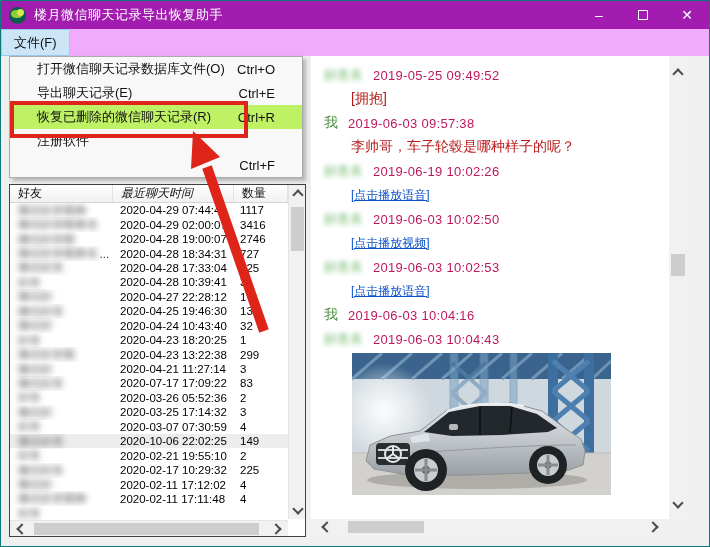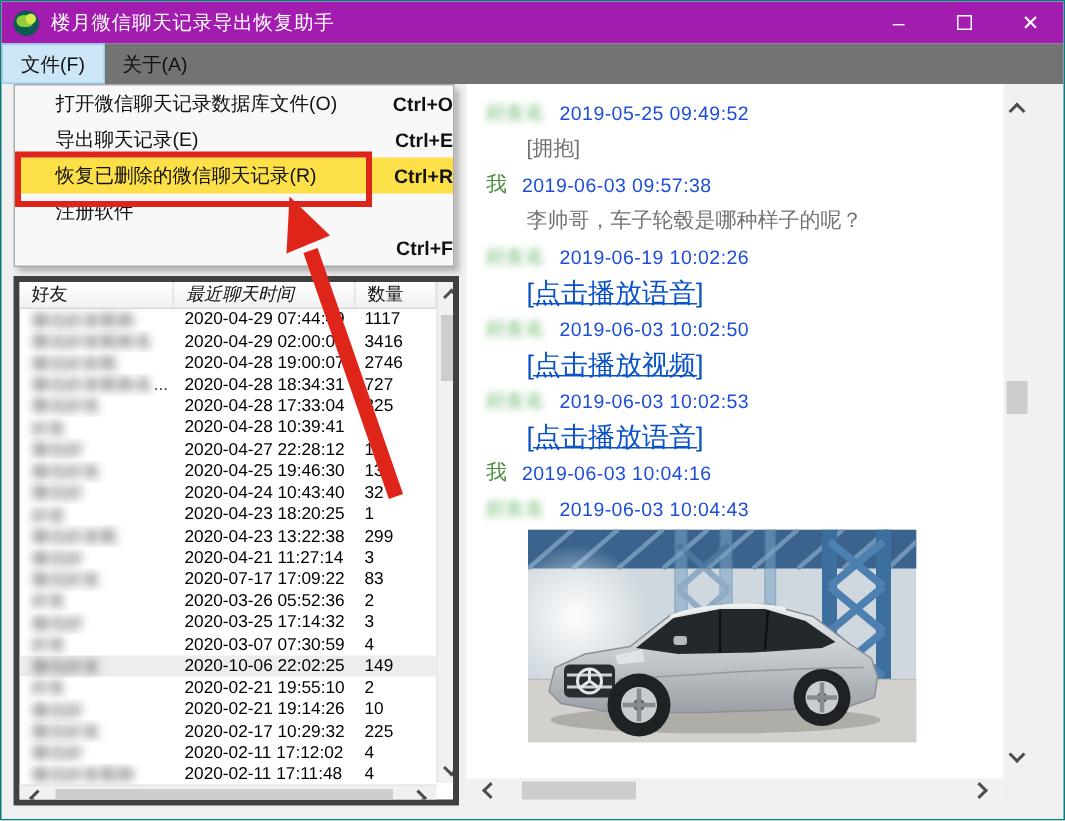--- a/index.html
+++ b/index.html
@@ -18,42 +18,42 @@
                 background:#8fce3a; border-radius:50% 60% 40% 50%; }
   .app-icon b { position:absolute; right:2px; top:2px; width:7px; height:7px;
                 background:#d8e84a; border-radius:50%; }
   .title-text { font-size:13px; letter-spacing:.5px; }
   .win-controls { margin-left:auto; display:flex; height:100%; }
   .win-btn { width:44px; height:100%; display:flex; align-items:center; justify-content:center;
              font-size:14px; color:#fff; cursor:default; }
   .win-btn.max span { display:block; width:10px; height:10px; border:1px solid #fff; }
 
   
-  .menubar { position:absolute; left:0; top:28px; width:100%; height:27px; background:#737373;
+  .menubar { position:absolute; left:0; top:28px; width:100%; height:27px; background:#f0abfc;
              display:flex; align-items:stretch; font-size:13px; }
   .menubar-item { padding:0 12px; display:flex; align-items:center; color:#111; }
   .menubar-item.open { background:#cde6f7; border:1px solid #9ccbec; }
 
   
   .dropdown { position:absolute; left:8px; top:55px; width:294px; background:#f8f8f8;
               border:1px solid #ababab; box-shadow:3px 3px 4px rgba(0,0,0,.25); z-index:30; }
   .menu-item { height:24px; display:flex; align-items:center; font-size:13px; color:#111; }
   .menu-item .mi-label { padding-left:27px; }
-  .menu-item .mi-shortcut { margin-left:auto; padding-right:0;font-weight:bold; }
-  .menu-item.hl { background:#fde047; }
+  .menu-item .mi-shortcut { margin-left:auto; padding-right:27px; }
+  .menu-item.hl { background:#bef264; }
 
   
   .anno-box { position:absolute; left:9px; top:100px; width:238px; height:37px;
               border:4px solid #df241a; z-index:40; pointer-events:none; }
   .anno-arrow { position:absolute; left:0; top:0; width:710px; height:547px; z-index:50;
                 pointer-events:none; }
 
   
   .friends-table { position:absolute; left:8px; top:183px; width:297px; height:353px;
-                   background:#fff; border:4px solid #404040; overflow:hidden; }
+                   background:#fff; border:1px solid #404040; overflow:hidden; }
   .ft-header { position:absolute; left:0; top:0; width:278px; height:18px; display:flex;
                background:linear-gradient(#ffffff,#f1f1f1); border-bottom:1px solid #d5d5d5;
                font-size:12px; color:#111; }
   .ft-hcell { display:flex; align-items:center; padding-left:8px; border-right:1px solid #e2e2e2; }
   .ft-hcell.c1 { width:103px; } .ft-hcell.c2 { width:121px;font-style:italic; } .ft-hcell.c3 { width:54px; }
   .ft-body { position:absolute; left:0; top:18px; width:278px; height:318px; overflow:hidden; }
   .ft-row { display:flex; height:14.45px; align-items:center; font-size:11.5px; color:#000; }
   .ft-row.sel { background:#ededed; }
   .ft-name { width:103px; padding-left:8px; white-space:nowrap; overflow:hidden; display:flex; align-items:center; }
   .ft-name .blur { filter:blur(3px); color:#4a4a4a; }
@@ -74,23 +74,23 @@
 
   .ft-vsb { left:278px; top:0; width:18px; height:334px; border-left:1px solid #e4e4e4; }
   .ft-hsb { left:0; top:335px; width:278px; height:17px; border-top:1px solid #e4e4e4; }
 
   
   .chat { position:absolute; left:310px; top:55px; width:358px; height:463px; background:#fff;
           overflow:hidden; padding:7px 0 0 13px; }
   .chat-line { height:24px; display:flex; align-items:center; white-space:nowrap; }
   .chat-name { font-size:13px; color:#64b465; filter:blur(2.5px); margin-right:10px; }
   .chat-me { font-size:14px; color:#4a8f3f; margin-right:10px; }
-  .chat-time { font-size:13px; color:#1d4ed8; letter-spacing:.3px; }
-  .chat-text { font-size:14px; color:#737373; padding-left:27px; }
-  .chat-link { font-size:18px; color:#0a52c8; text-decoration:underline; padding-left:27px; }
+  .chat-time { font-size:13px; color:#be185d; letter-spacing:.3px; }
+  .chat-text { font-size:14px; color:#b91c1c; padding-left:27px; }
+  .chat-link { font-size:12px; color:#0a52c8; text-decoration:underline; padding-left:27px; }
   .chat-img { margin:2px 0 0 28px; width:259px; height:142px; display:block; }
 
   .chat-vsb { left:668px; top:55px; width:18px; height:463px; }
   .chat-hsb { left:310px; top:518px; width:358px; height:17px; }
 </style>
 </head>
 <body>
 
 <div class="window">
 
@@ -104,21 +104,20 @@
       <div class="win-btn">–</div>
       <div class="win-btn max">
           <span></span>
         </div>
       <div class="win-btn">✕</div>
     </div>
   </div>
 
   <div class="menubar" id="menubar">
       <div class="menubar-item open">文件(F)</div>
-      <div class="menubar-item">关于(A)</div>
     </div>
 
   <div class="friends-table">
     <div class="ft-header">
       <div class="ft-hcell c1">好友</div>
       <div class="ft-hcell c2">最近聊天时间</div>
       <div class="ft-hcell c3">数量</div>
     </div>
     <div class="ft-body" id="friend-rows">
         <div class="ft-row">
@@ -240,27 +239,20 @@
           </div>
           <div class="ft-time">2020-10-06 22:02:25</div>
           <div class="ft-count">149</div>
         </div>
         <div class="ft-row">
           <div class="ft-name">
             <span class="blur">好友</span>
           </div>
           <div class="ft-time">2020-02-21 19:55:10</div>
           <div class="ft-count">2</div>
-        </div>
-        <div class="ft-row">
-          <div class="ft-name">
-            <span class="blur">微信好</span>
-          </div>
-          <div class="ft-time">2020-02-21 19:14:26</div>
-          <div class="ft-count">10</div>
         </div>
         <div class="ft-row">
           <div class="ft-name">
             <span class="blur">微信好友</span>
           </div>
           <div class="ft-time">2020-02-17 10:29:32</div>
           <div class="ft-count">225</div>
         </div>
         <div class="ft-row">
           <div class="ft-name">

